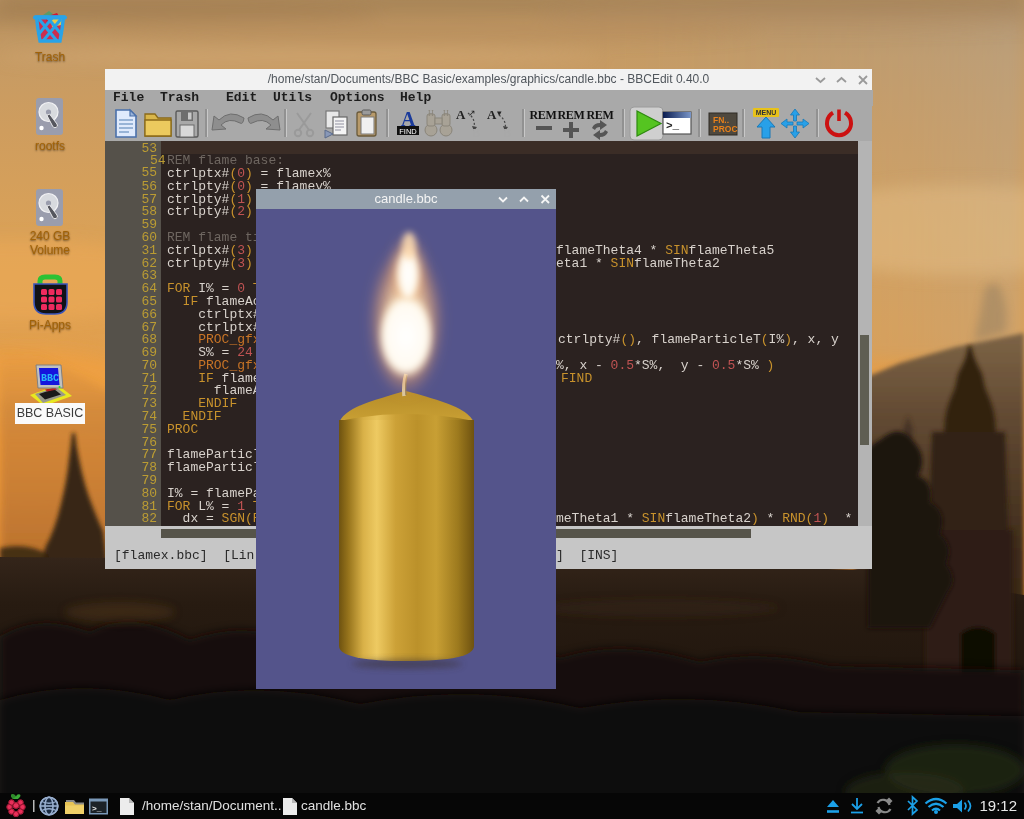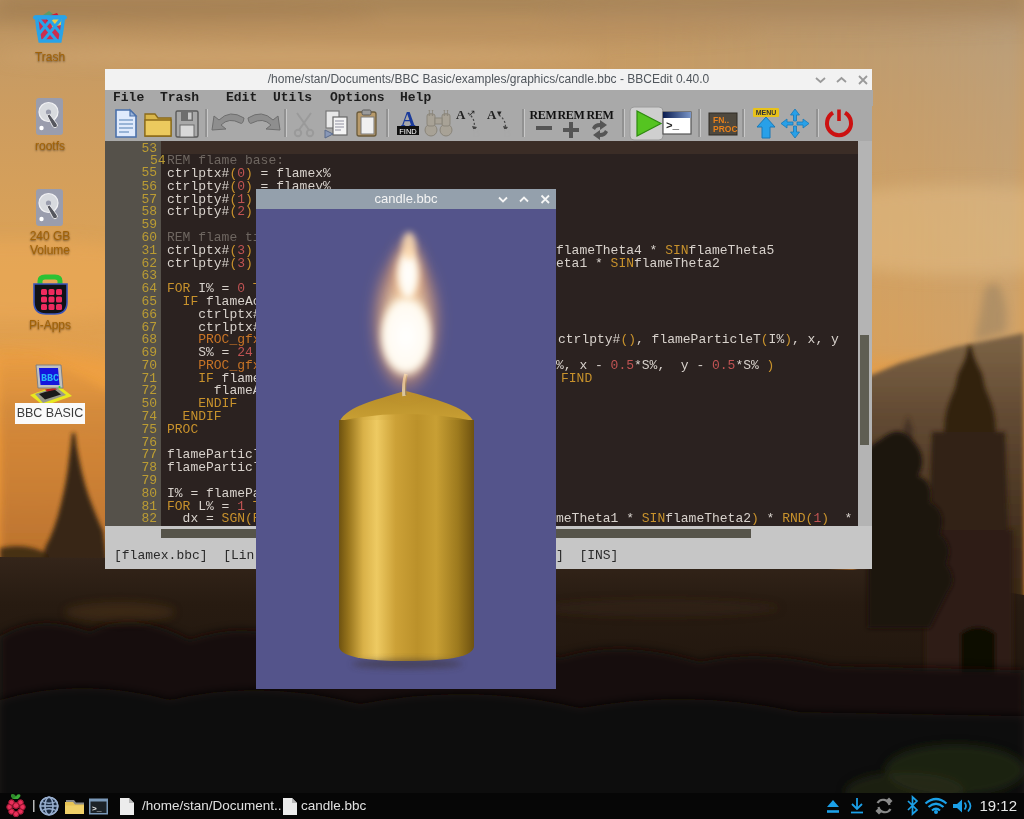--- a/index.html
+++ b/index.html
@@ -378,21 +378,21 @@
 <span class="cf n" style="left:36.4px;top:128.3px">63</span>
 <span class="cf n" style="left:36.4px;top:141.1px">64</span>
 <span class="cf n" style="left:36.4px;top:153.9px">65</span>
 <span class="cf n" style="left:36.4px;top:166.7px">66</span>
 <span class="cf n" style="left:36.4px;top:179.5px">67</span>
 <span class="cf n" style="left:36.4px;top:192.3px">68</span>
 <span class="cf n" style="left:36.4px;top:205.1px">69</span>
 <span class="cf n" style="left:36.4px;top:217.8px">70</span>
 <span class="cf n" style="left:36.4px;top:230.6px">71</span>
 <span class="cf n" style="left:36.4px;top:243.4px">72</span>
-<span class="cf n" style="left:36.4px;top:256.2px">50</span>
+<span class="cf n" style="left:36.4px;top:256.2px">73</span>
 <span class="cf n" style="left:36.4px;top:269.0px">74</span>
 <span class="cf n" style="left:36.4px;top:281.8px">75</span>
 <span class="cf n" style="left:36.4px;top:294.6px">76</span>
 <span class="cf n" style="left:36.4px;top:307.3px">77</span>
 <span class="cf n" style="left:36.4px;top:320.1px">78</span>
 <span class="cf n" style="left:36.4px;top:332.9px">79</span>
 <span class="cf n" style="left:36.4px;top:345.7px">80</span>
 <span class="cf n" style="left:36.4px;top:358.5px">81</span>
 <span class="cf n" style="left:36.4px;top:371.3px">82</span>
 <span class="cf c" style="left:62.0px;top:13.3px">REM flame base:</span>

